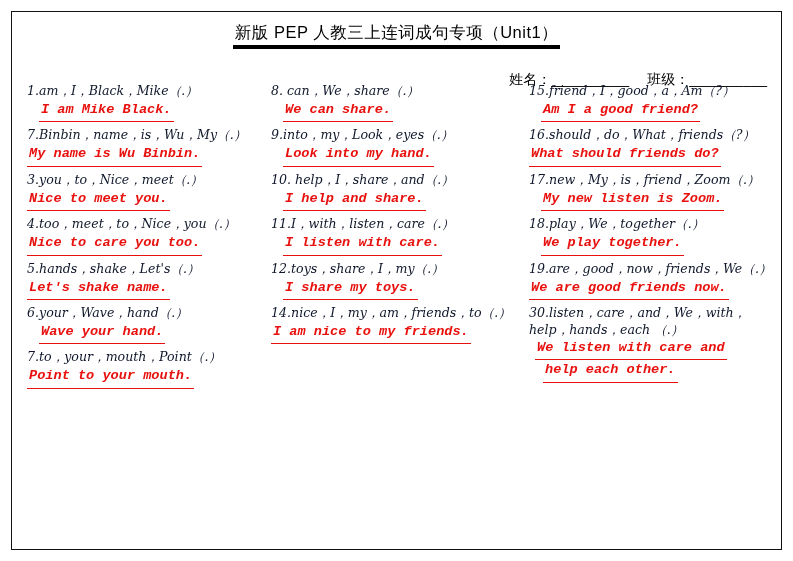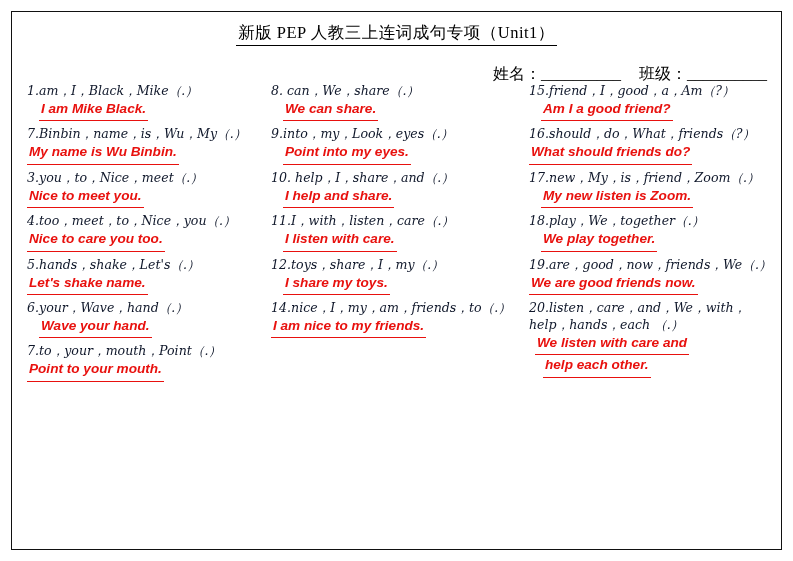--- a/index.html
+++ b/index.html
@@ -27,34 +27,34 @@
   }
   .title-wrap {
     position: absolute;
     left: 11px;
     top: 22px;
     width: 771px;
     text-align: center;
   }
   .title {
     display: inline-block;
-    font-family: Liberation Serif, serif;
+    font-family: Liberation Sans, sans-serif;
     font-size: 16.5px;
     color: #000;
     letter-spacing: 0.5px;
-    border-bottom: 1px solid #000000;
+    border-bottom: 4px solid #000000;
     padding: 0 2px 1px 2px;
     white-space: nowrap;
   }
   .id-line {
     position: absolute;
     right: 26px;
-    top: 64px;
-    font-family: Liberation Serif, serif;
-    font-size: 16px;
+    top: 71px;
+    font-family: Liberation Sans, sans-serif;
+    font-size: 14px;
     color: #000;
     white-space: nowrap;
   }
   .id-line .fld { letter-spacing: 0px; }
   .id-line .gap { display: inline-block; width: 18px; }
 
   .columns {
     position: absolute;
     left: 11px;
     top: 82px;
@@ -76,21 +76,21 @@
   .prompt {
     font-family: "DejaVu Serif", serif;
     font-size: 12.6px;
     font-style: italic;
     color: #0f172a;
     line-height: 1.35;
     white-space: nowrap;
   }
 
   .answer {
-    font-family: Liberation Sans, sans-serif;
+    font-family: Liberation Mono, monospace;
     font-size: 13.6px;
     font-style: italic;
     font-weight: bold;
     color: #e8110e;
     line-height: 1.5;
     display: inline-block;
     border-bottom: 1.6px solid #e8110e;
     padding: 0 2px 1px 2px;
     margin-left: 6px;
     white-space: nowrap;
@@ -149,21 +149,21 @@
       </div>
     </div>
 
     <div class="col col-2">
       <div class="item">
         <div class="prompt">8. can，We，share（.）</div>
         <div class="answer indent-lg">We can share.</div>
       </div>
       <div class="item">
         <div class="prompt">9.into，my，Look，eyes（.）</div>
-        <div class="answer indent-lg">Point into my eyes.</div>
+        <div class="answer indent-lg">Look into my hand.</div>
       </div>
       <div class="item">
         <div class="prompt">10. help，I，share，and（.）</div>
         <div class="answer indent-lg">I help and share.</div>
       </div>
       <div class="item">
         <div class="prompt">11.I，with，listen，care（.）</div>
         <div class="answer indent-lg">I listen with care.</div>
       </div>
       <div class="item">
@@ -191,21 +191,21 @@
       </div>
       <div class="item">
         <div class="prompt">18.play，We，together（.）</div>
         <div class="answer indent-lg">We play together.</div>
       </div>
       <div class="item">
         <div class="prompt">19.are，good，now，friends，We（.）</div>
         <div class="answer indent-0">We are good friends now.</div>
       </div>
       <div class="item">
-        <div class="prompt">20.listen，care，and，We，with，</div>
+        <div class="prompt">30.listen，care，and，We，with，</div>
         <div class="prompt">help，hands，each   （.）</div>
         <div class="ans-block">
           <div class="answer">We listen with care and</div>
           <div class="answer l2">help each other.</div>
         </div>
       </div>
     </div>
 
   </div>
 </div>

